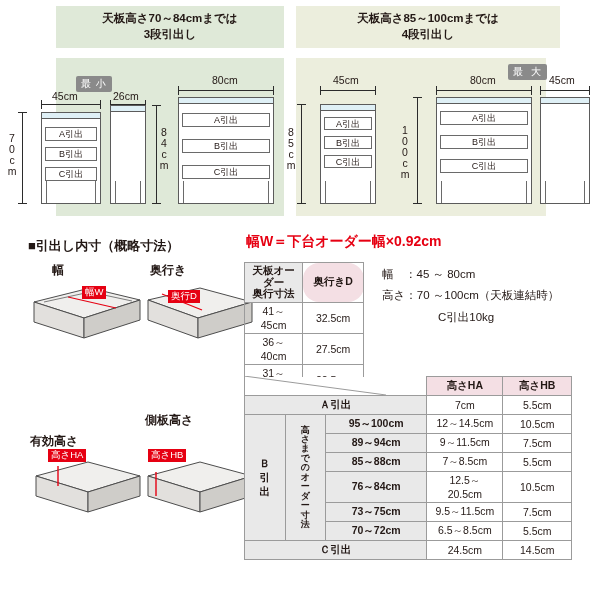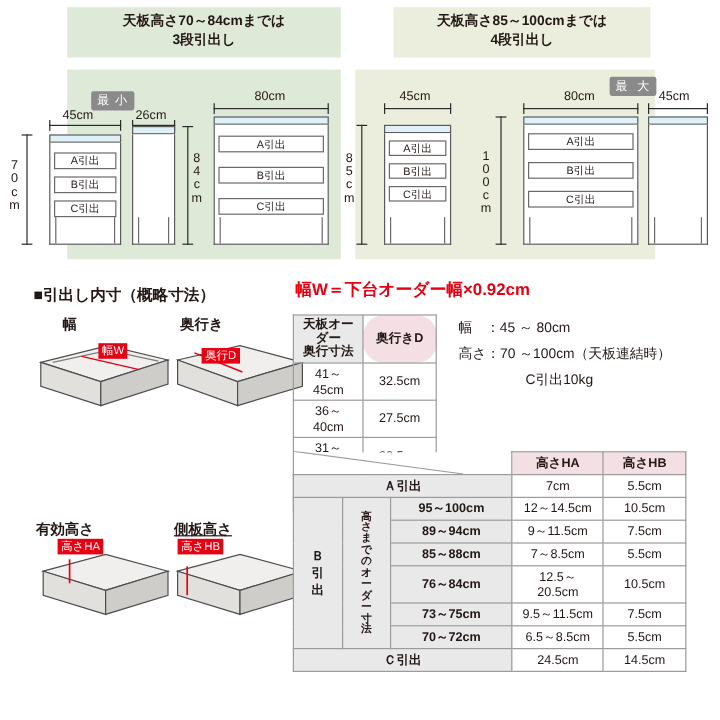--- a/index.html
+++ b/index.html
@@ -12,21 +12,21 @@
   }
   .abs{position:absolute;}
   
   .banner{
     position:absolute;text-align:center;
     font-size:11.5px;line-height:1.35;
     padding:5px 0 6px;
     font-weight:bold;color:#231815;
   }
   #banner-left{left:56px;top:6px;width:228px;background:#dfe9d8;}
-  #banner-right{left:296px;top:6px;width:214px;background:#eceedd;margin-left:32px;}
+  #banner-right{left:296px;top:6px;width:264px;background:#eceedd;}
   
   #panel-left{position:absolute;left:56px;top:58px;width:228px;height:158px;background:#dfe9d8;}
   #panel-right{position:absolute;left:296px;top:58px;width:250px;height:158px;background:#eceedd;}
   
   .pill{
     position:absolute;background:#8a8a8a;color:#fff;font-size:10px;
     padding:1px 5px;border-radius:2px;letter-spacing:1px;
   }
   
   .cab{position:absolute;box-sizing:border-box;}
@@ -173,21 +173,21 @@
   <div class="body">
     <div class="legsA"></div>
   </div>
 </div>
 
 <div class="sect-title" style="left:28px;top:237px;">■引出し内寸（概略寸法）</div>
 
 <div class="sketch-label" style="left:52px;top:262px;">幅</div>
 <div class="sketch-label" style="left:150px;top:262px;">奥行き</div>
 <div class="sketch-label" style="left:30px;top:433px;">有効高さ</div>
-<div class="sketch-label" style="left:145px;top:433px;text-decoration:underline;">側板高さ</div>
+<div class="sketch-label" style="left:145px;top:412px;">側板高さ</div>
 
 <svg class="abs" style="left:28px;top:280px;" width="120" height="65">
   <polygon points="6,22 62,8 112,20 56,38" fill="#f0efed" stroke="#4d4d4d" stroke-width="1"></polygon>
   <polygon points="6,22 56,38 56,58 6,42" fill="#e2e0dd" stroke="#4d4d4d" stroke-width="1"></polygon>
   <polygon points="56,38 112,20 112,40 56,58" fill="#cfcdc9" stroke="#4d4d4d" stroke-width="1"></polygon>
   <polyline points="16,22 62,12 104,21" fill="none" stroke="#7b7b7b" stroke-width="1"></polyline>
   <line x1="40" y1="17" x2="88" y2="28" stroke="#e60012" stroke-width="1.2"></line>
 </svg>
 <div class="tagred" style="left:82px;top:286px;">幅W</div>
 

